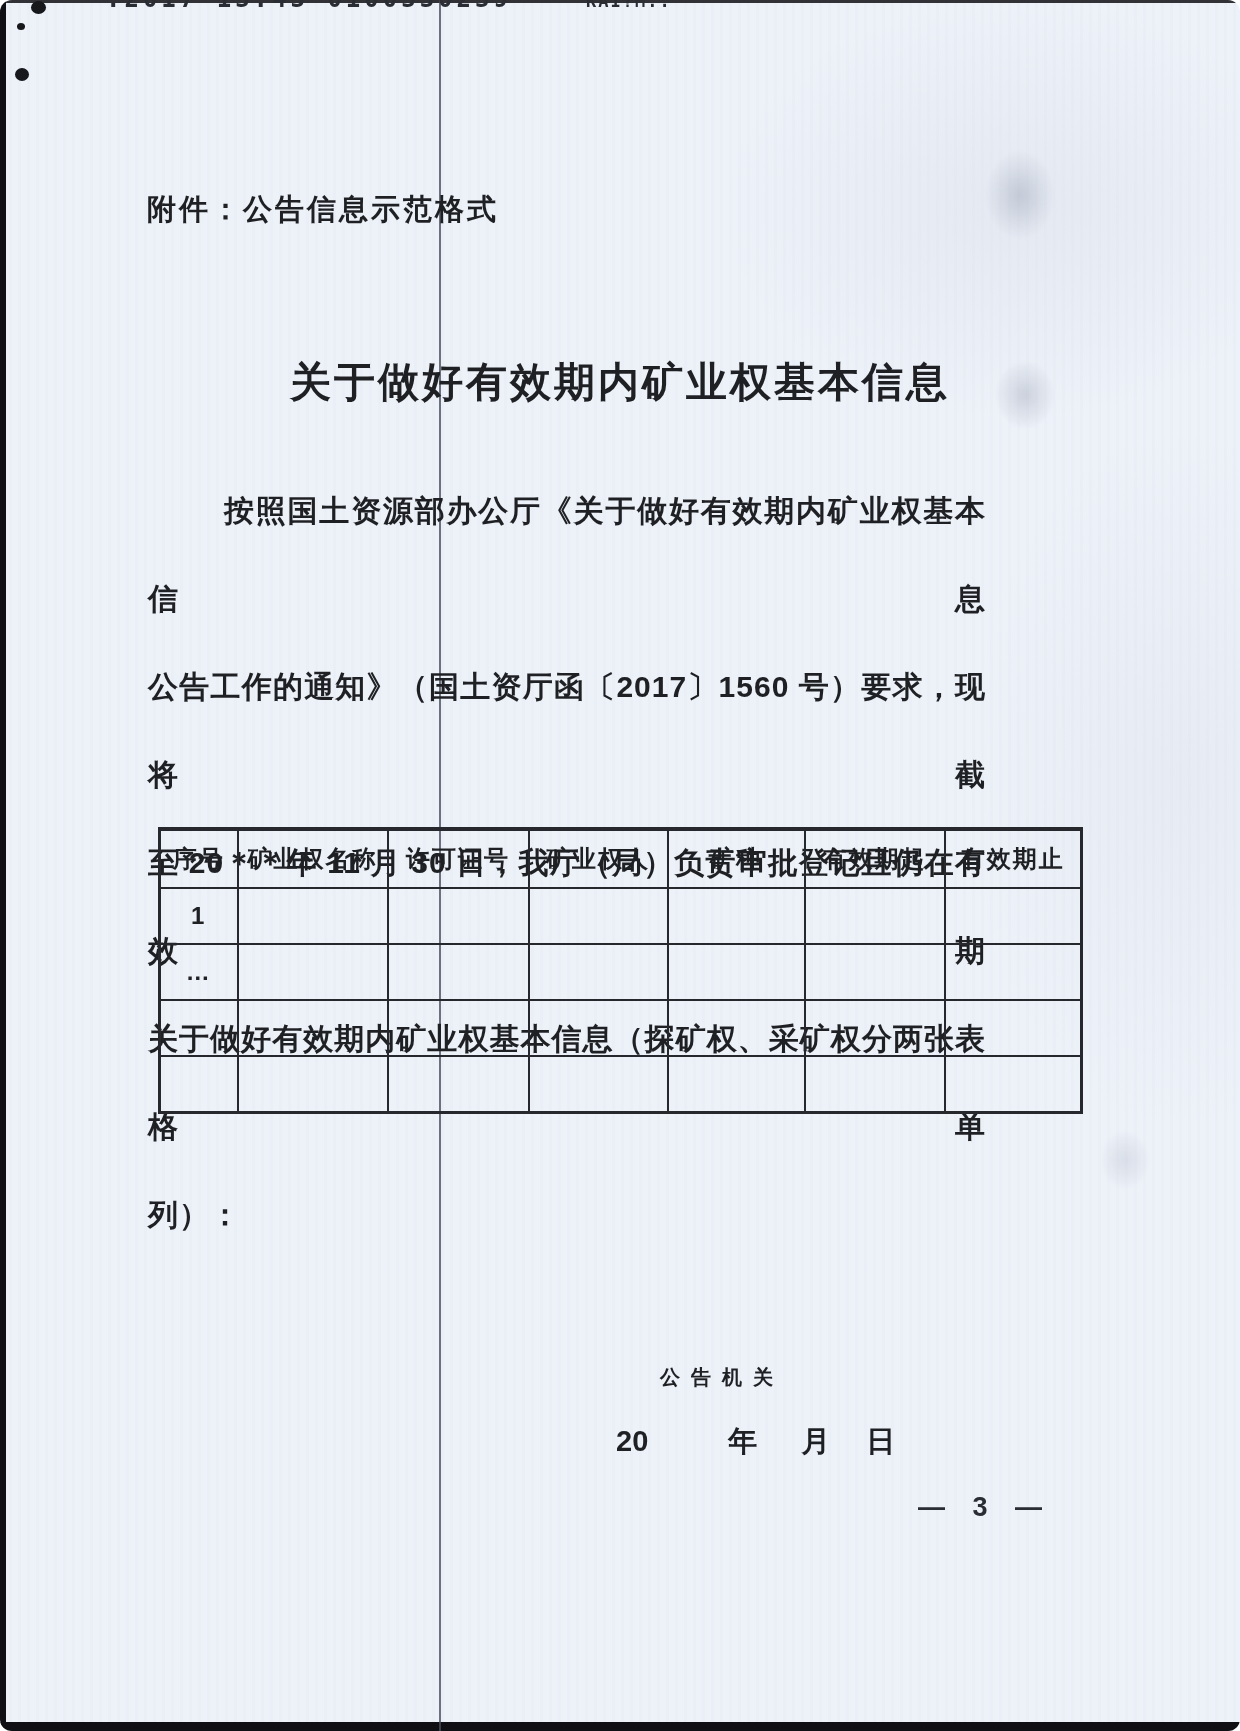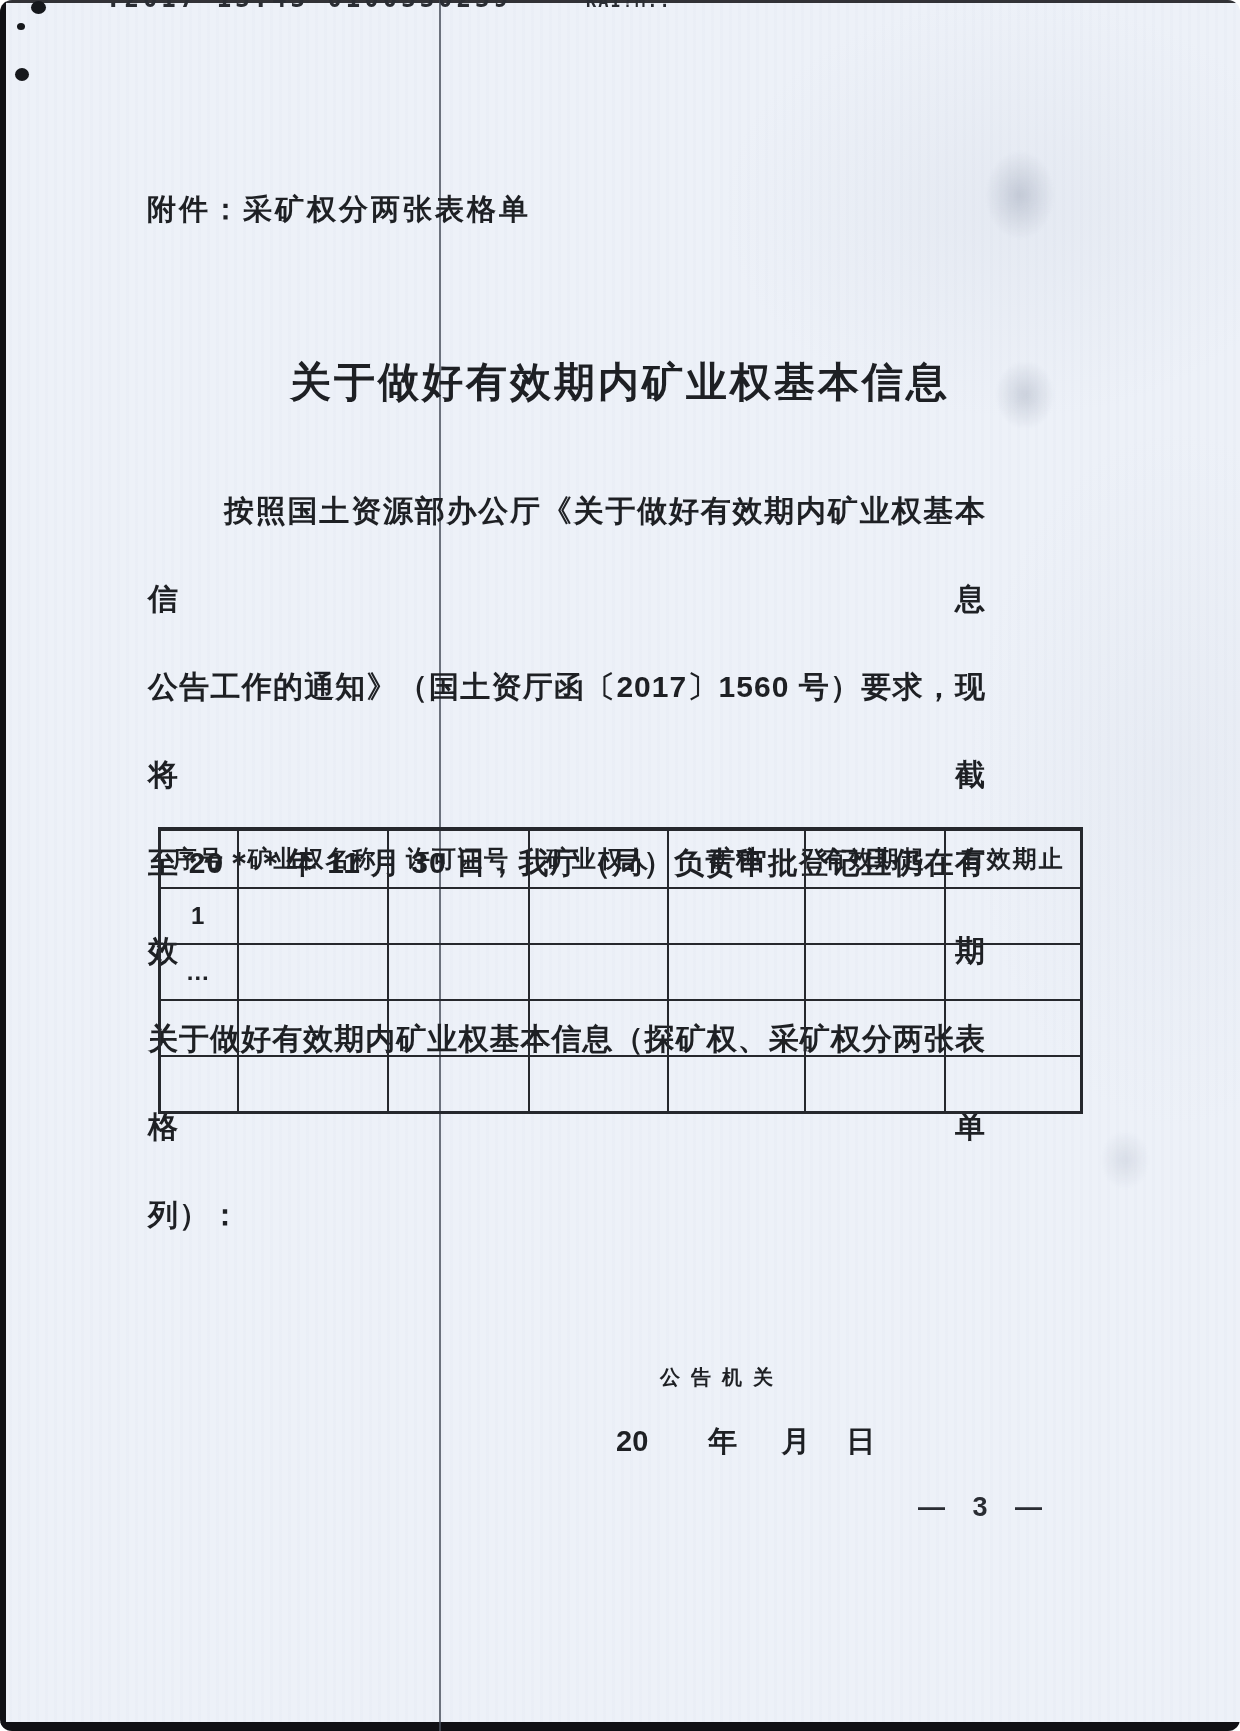--- a/index.html
+++ b/index.html
@@ -74,21 +74,21 @@
   td.cell-dots{text-align:left;padding-left:10px;font-size:28px;}
   .issuer{
     position:absolute;left:660px;top:1364px;
     font-size:20px;font-weight:600;letter-spacing:11px;
   }
   .date-line{
     position:absolute;left:616px;top:1422px;
     font-size:29px;font-weight:600;
   }
   .date-line span{display:inline-block;}
-  .dp0{margin-right:60px;}
+  .dp0{margin-right:80px;}
   .dp1{margin-right:44px;}
   .dp2{margin-right:36px;}
   .page-num{
     position:absolute;left:918px;top:1492px;
     font-size:27px;font-weight:600;word-spacing:16px;letter-spacing:2px;color:#2a2d33;
   }
 </style>
 </head>
 <body>
 
@@ -104,21 +104,21 @@
   <div class="dot" style="left:17px;top:23px;width:8px;height:7px;"></div>
   <div class="dot" style="left:15px;top:68px;width:14px;height:13px;"></div>
 
   <div class="smudge" style="left:985px;top:150px;width:70px;height:90px;background:radial-gradient(ellipse at center, rgba(120,130,152,0.30), rgba(120,130,152,0) 70%);"></div>
   <div class="smudge" style="left:995px;top:360px;width:60px;height:70px;background:radial-gradient(ellipse at center, rgba(120,130,152,0.28), rgba(120,130,152,0) 70%);"></div>
   <div class="smudge" style="left:1100px;top:1130px;width:50px;height:60px;background:radial-gradient(ellipse at center, rgba(130,140,160,0.18), rgba(130,140,160,0) 70%);"></div>
 
   <div class="fax-left">:2017 13:43 0100330239</div>
   <div class="fax-right">KAI?M..</div>
 
-  <div class="attachment">附件：采矿权分两张表格单</div>
+  <div class="attachment">附件：公告信息示范格式</div>
 
   <div class="title title2">关于做好有效期内矿业权基本信息</div>
 
   <div class="body-par">
     <div class="par-line first">按照国土资源部办公厅《关于做好有效期内矿业权基本信息</div>
     <div class="par-line">公告工作的通知》（国土资厅函〔2017〕1560 号）要求，现将截</div>
     <div class="par-line">至 20＊＊年 11 月 30 日，我厅（局）负责审批登记且仍在有效期</div>
     <div class="par-line">关于做好有效期内矿业权基本信息（探矿权、采矿权分两张表格单</div>
     <div class="par-line last">列）：</div>
   </div>

